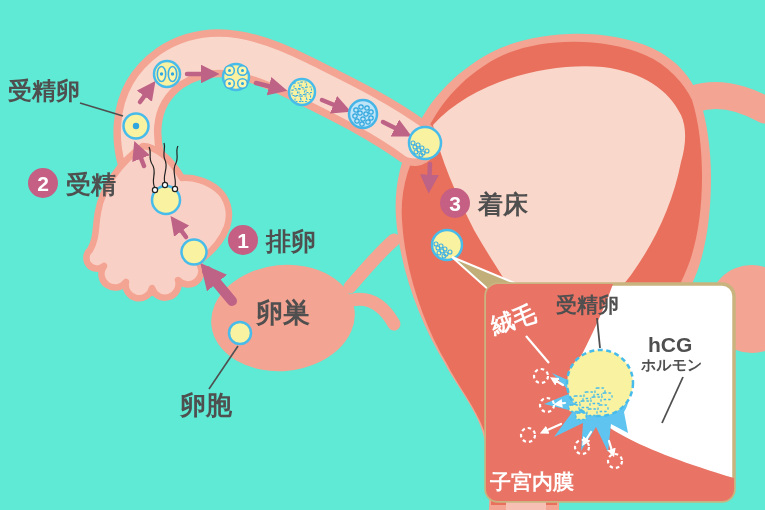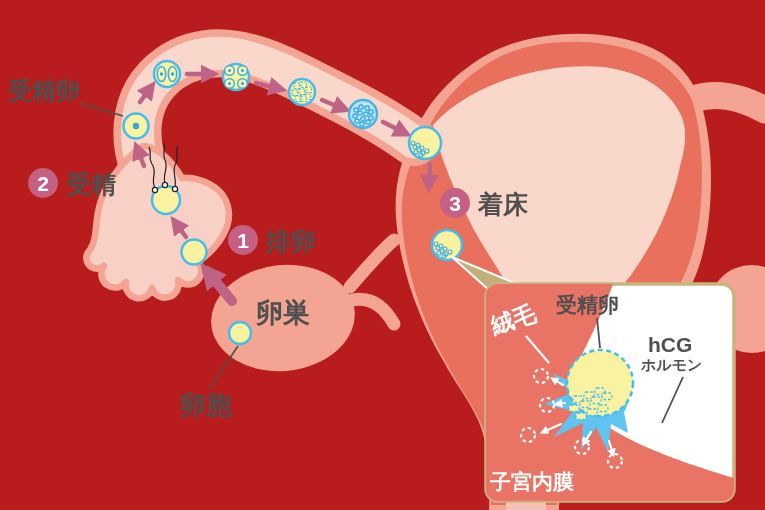--- a/index.html
+++ b/index.html
@@ -1,16 +1,16 @@
 <!DOCTYPE html>
 <html><head>
 <meta charset="utf-8">
 <style>
   html,body{margin:0;padding:0;background:#fff;}
-  .canvas{position:relative;width:765px;height:510px;background:#b91c1c;overflow:hidden;
+  .canvas{position:relative;width:765px;height:510px;background:#5eead4;overflow:hidden;
           font-family:"Liberation Sans",sans-serif;}
   svg{display:block}
   text{font-family:"Liberation Sans",sans-serif;}
   .step-label{font-size:25px;font-weight:bold;fill:#4F4F4F;}
   .main-label{font-weight:bold;fill:#4F4F4F;}
   .badge-num{font-size:21px;font-weight:bold;fill:#ffffff;}
   .inset-dark{font-weight:bold;fill:#4F4F4F;}
   .inset-white{font-weight:bold;fill:#ffffff;}
 </style>
 </head>

